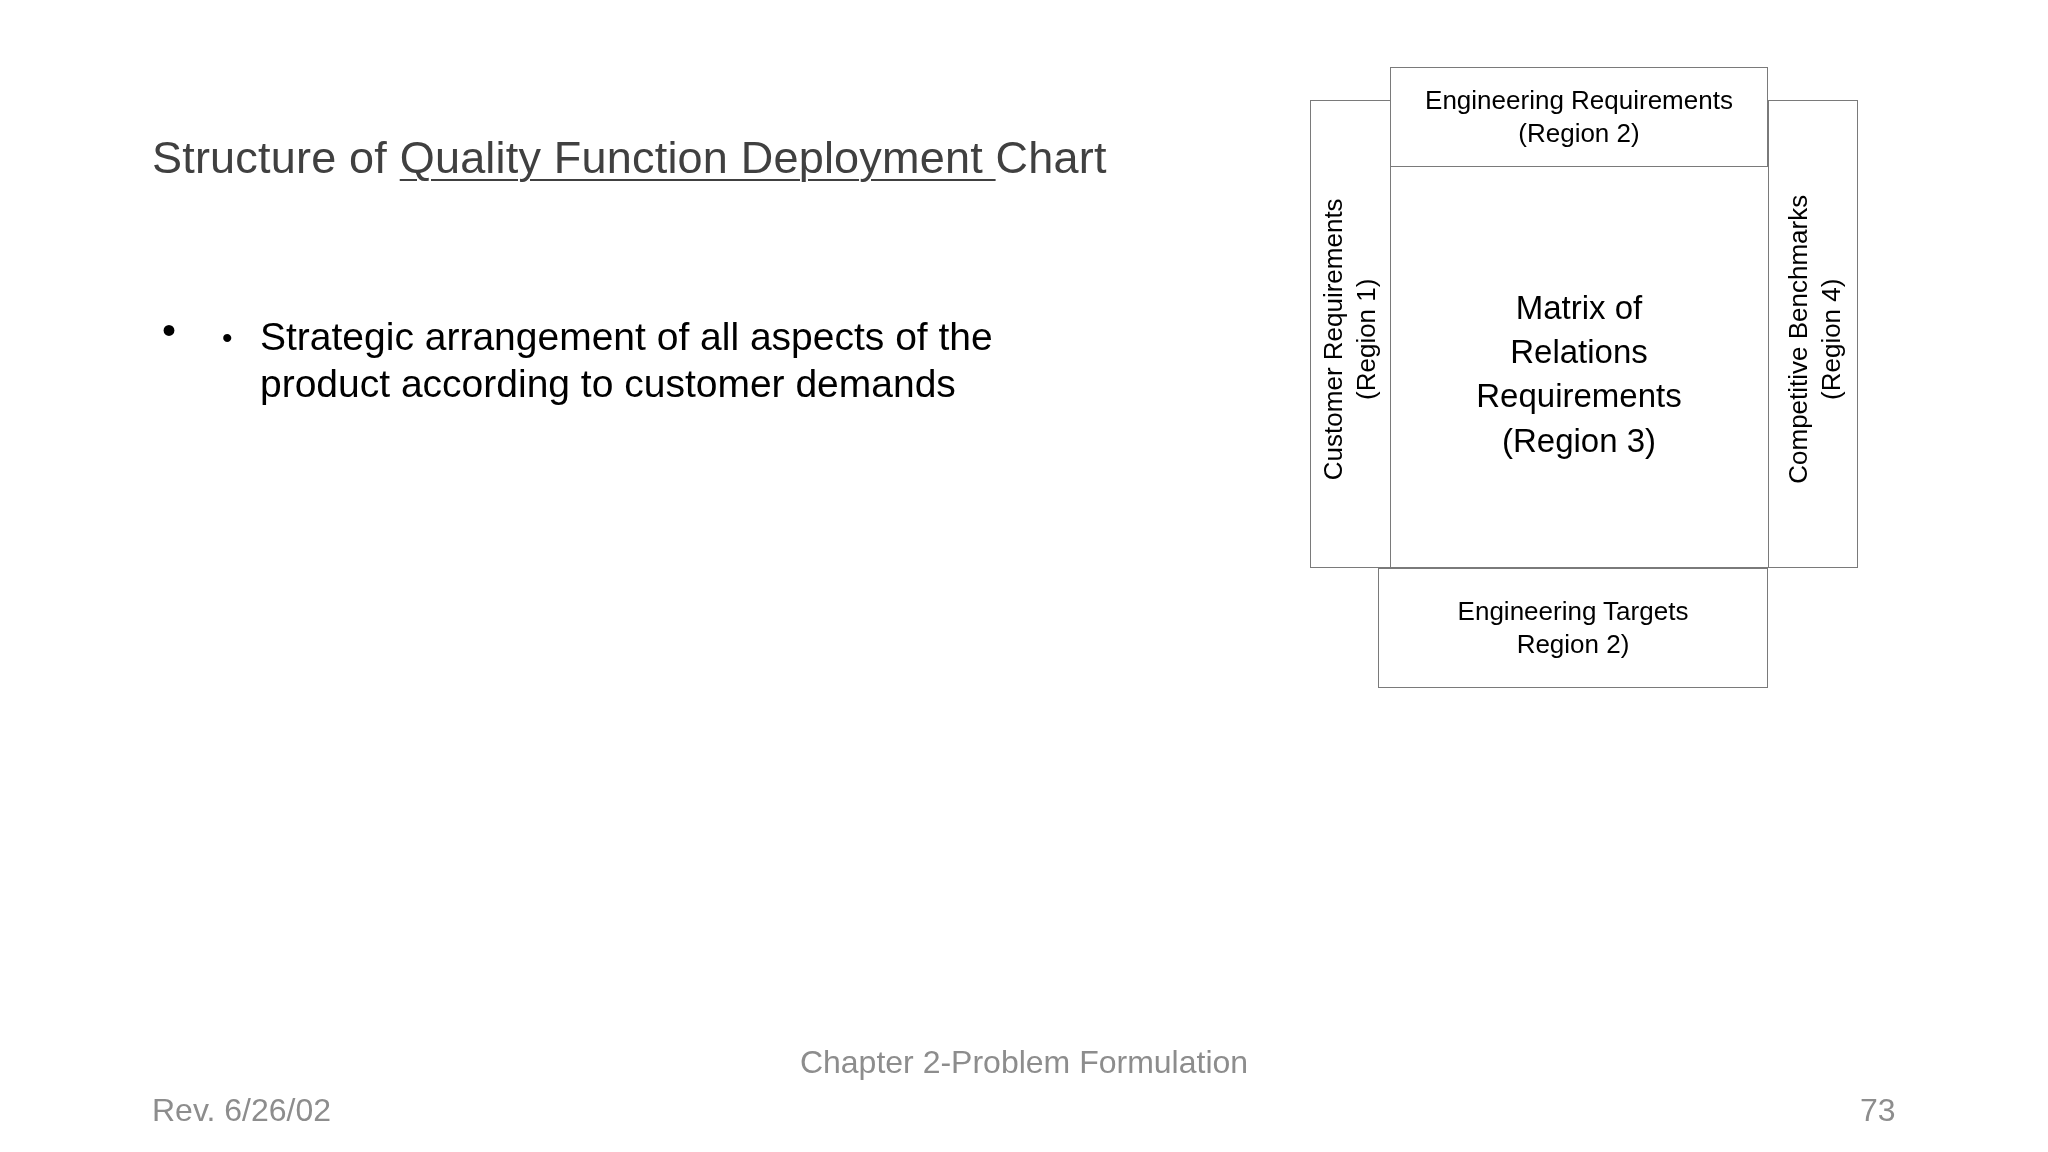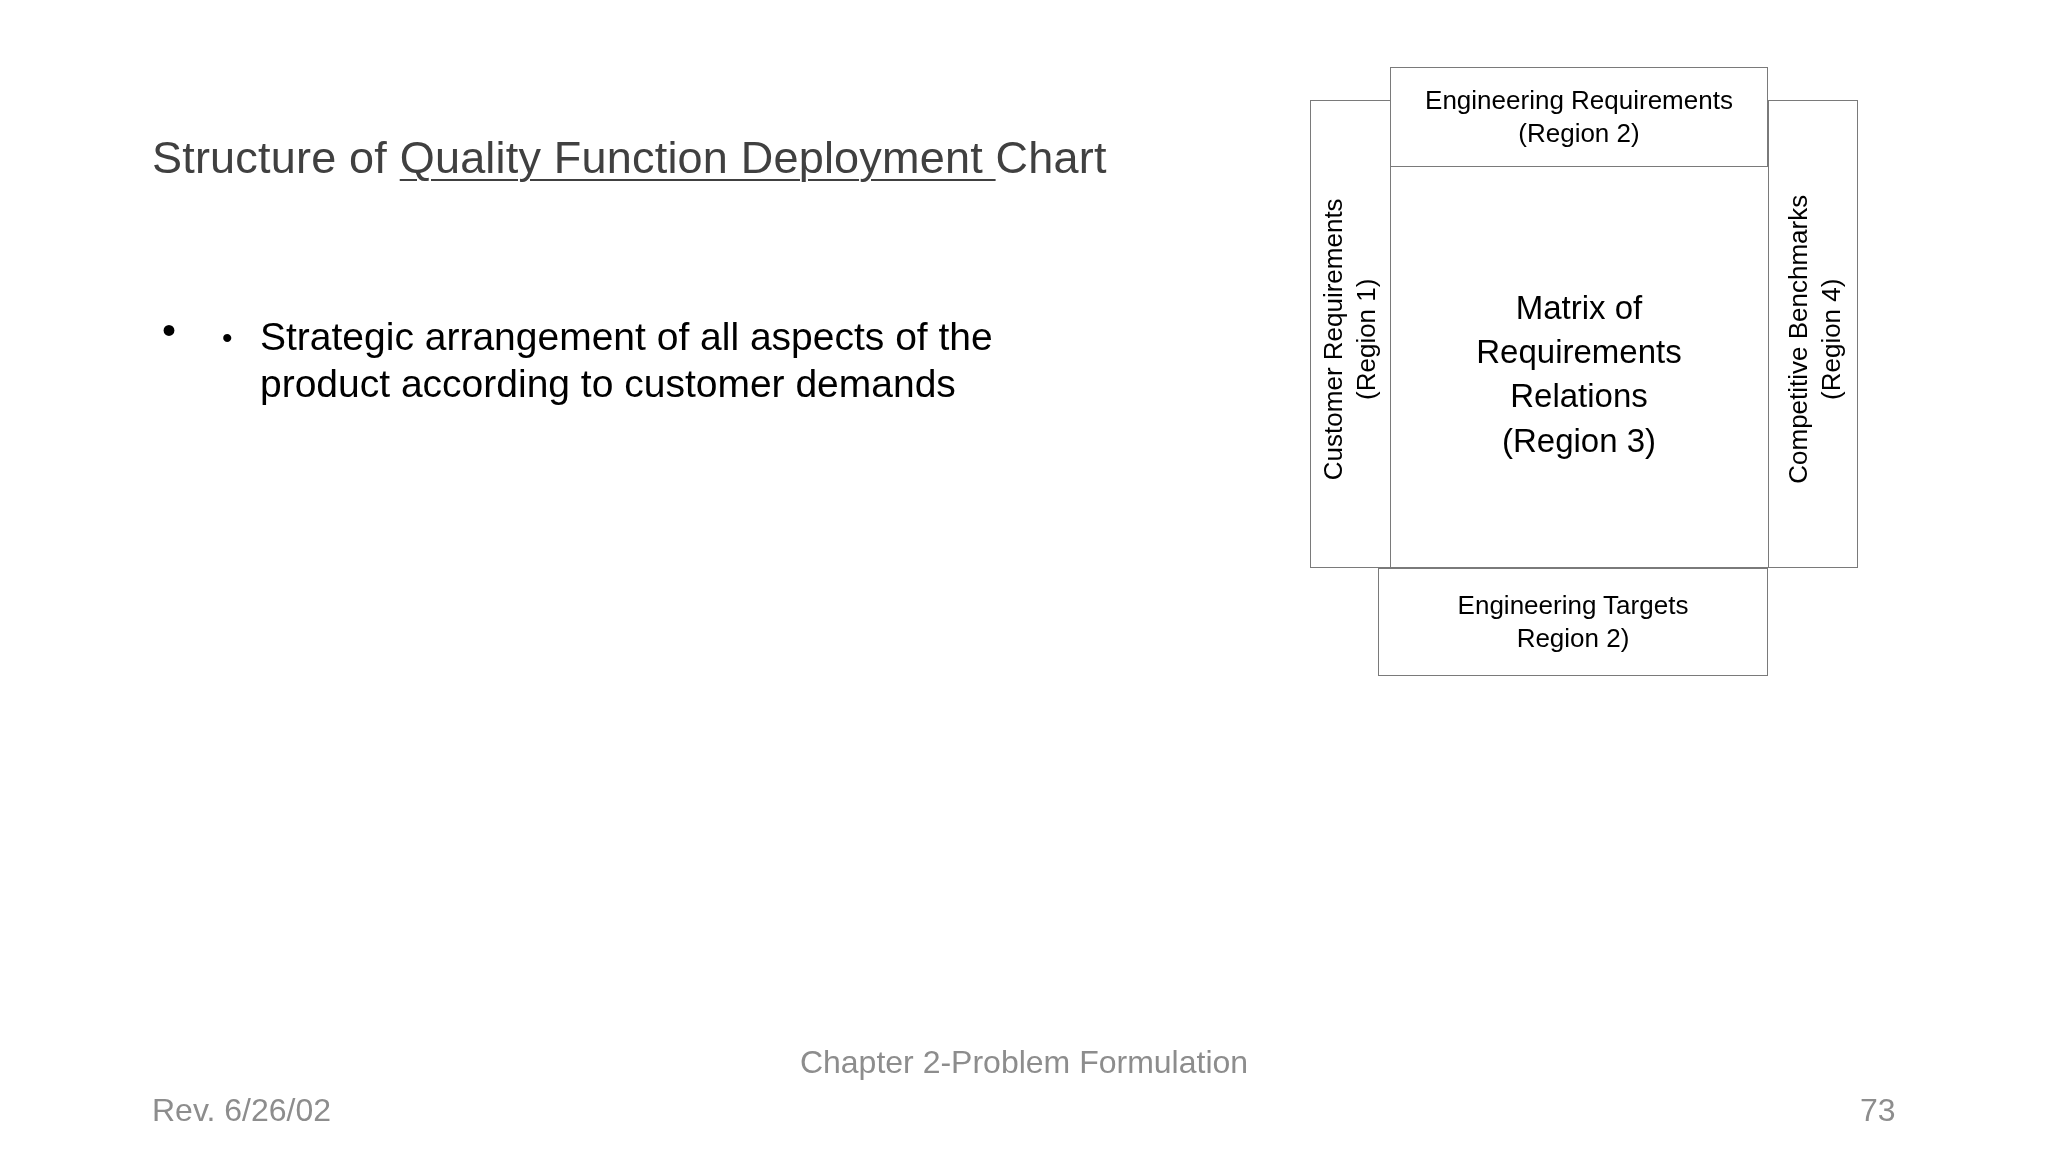--- a/index.html
+++ b/index.html
@@ -115,21 +115,21 @@
     top: 64px;
     width: 548px;
     height: 468px;
     z-index: 2;
   }
   
   #region5 {
     left: 68px;
     top: 532px;
     width: 390px;
-    height: 108px;
+    height: 120px;
     z-index: 3;
     background: #ffffff;
   }
   
   .vline {
     position: absolute;
     top: 64px;
     height: 468px;
     width: 0;
     border-left: 1.6px solid #7a7a7a;
@@ -217,22 +217,22 @@
       </div>
     </div>
 
     <div class="rot" id="region1-label">
       <div>Customer Requirements</div>
       <div>(Region 1)</div>
     </div>
 
     <div id="region3-label">
       <div>Matrix of</div>
+      <div>Relations</div>
       <div>Requirements</div>
-      <div>Relations</div>
       <div>(Region 3)</div>
     </div>
 
     <div class="rot" id="region4-label">
       <div>Competitive Benchmarks</div>
       <div>(Region 4)</div>
     </div>
 
     <div class="qbox" id="region5">
       <div>

